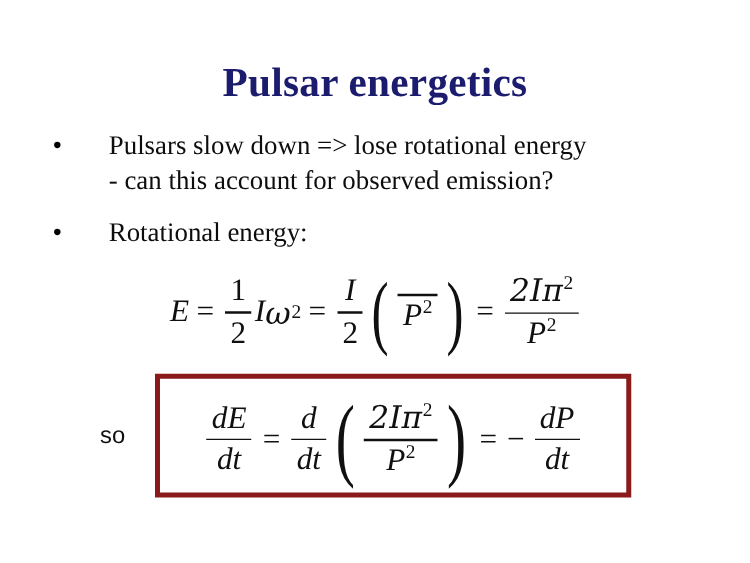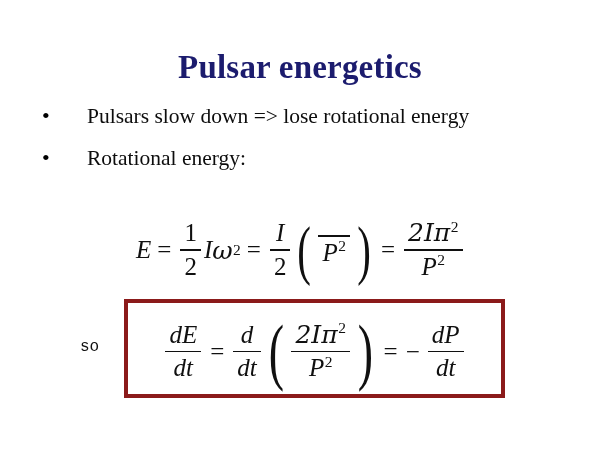--- a/index.html
+++ b/index.html
@@ -141,23 +141,23 @@
   }
   .eq1 .paren {
     font-size: 66px;
   }
 
   
   .so-label {
     position: absolute;
     left: 80px;
     top: 338px;
-    font-size: 16px;
+    font-size: 19px;
     color: #101010;
-    font-family: Liberation Mono, monospace;
+    font-family: Liberation Sans, sans-serif;
   }
   .eq-box {
     position: absolute;
     left: 124px;
     top: 299px;
     width: 381px;
     height: 99px;
     box-sizing: border-box;
     border: 4px solid #8b1a1a;
     background: #ffffff;
@@ -183,20 +183,21 @@
 <div class="slide">
 
   <div class="slide-title">Pulsar energetics</div>
 
   <div class="body-block">
 
     <div class="bullet-row">
       <span class="bullet-marker">•</span>
       <span class="bullet-text">
         <span>Pulsars slow down =&gt; lose rotational energy</span>
+        <span class="line2">- can this account for observed emission?</span>
       </span>
     </div>
 
     <div class="bullet-gap"></div>
 
     <div class="bullet-row">
       <span class="bullet-marker">•</span>
       <span class="bullet-text">
         <span>Rotational energy:</span>
       </span>

